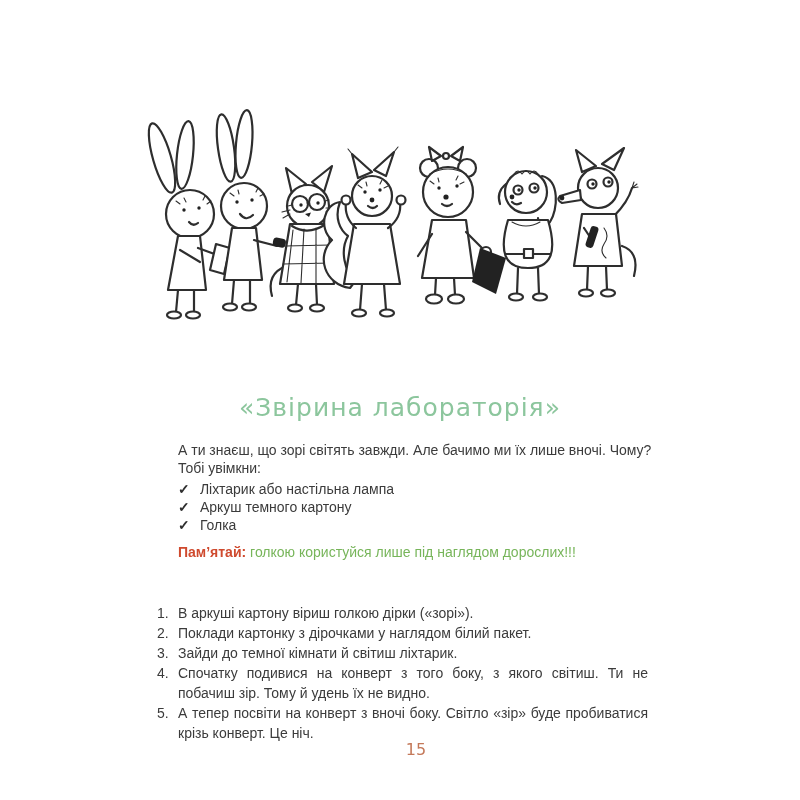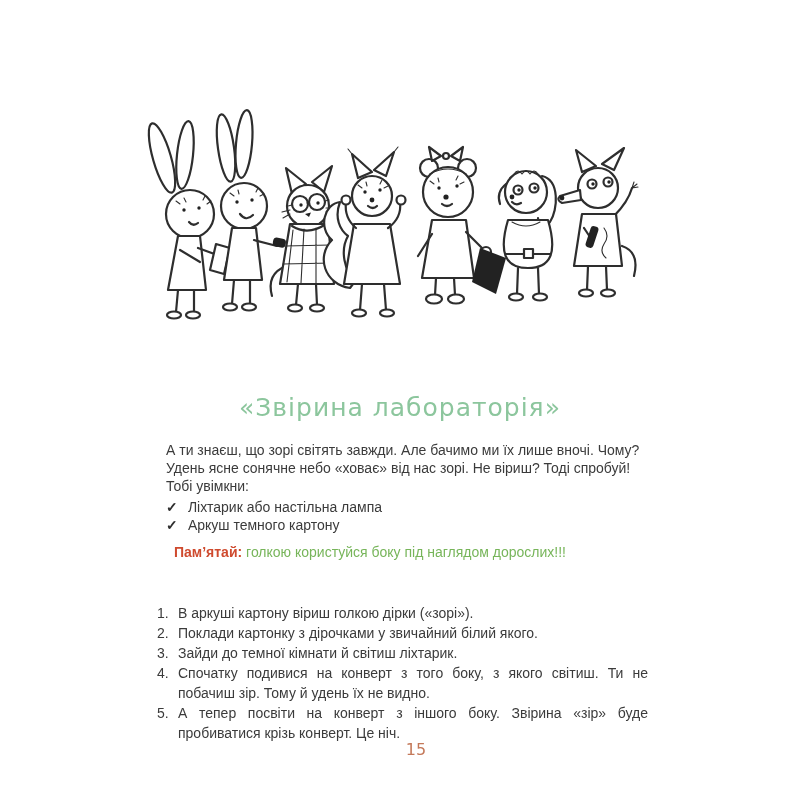--- a/index.html
+++ b/index.html
@@ -20,27 +20,27 @@
     stroke-width:2.2;stroke-linecap:round;stroke-linejoin:round;}
   .illustration .wf{fill:#ffffff;}
   .illustration .dk{fill:#222222;stroke:none;}
   .illustration .dot{fill:#222222;stroke:none;}
   .illustration .thin{stroke-width:1.1;}
   .title{
     position:absolute;top:393px;left:0;width:800px;text-align:center;
     font-family:"DejaVu Sans",sans-serif;font-size:25px;letter-spacing:1px;
     color:var(--title-green);font-weight:normal;margin:0;
   }
-  .content{position:absolute;left:166px;top:441px;width:482px;font-size:14px;line-height:18px;}
+  .content{position:absolute;left:178px;top:441px;width:482px;font-size:14px;line-height:18px;}
   .intro-line{white-space:nowrap;}
   .checklist{list-style:none;margin:3px 0 0 0;padding:0;}
   .checklist li{line-height:18px;}
   .check{display:inline-block;width:18px;color:#2f2f2f;font-weight:bold;}
   .reminder{margin-top:9px;line-height:18px;}
-  .reminder .lbl{color:var(--reminder-label);font-weight:bold;margin-left:8px;}
+  .reminder .lbl{color:var(--reminder-label);font-weight:bold;}
   .reminder .txt{color:var(--reminder-text);}
   .steps{position:absolute;left:157px;top:603px;width:491px;margin:0;padding:0;list-style:none;
     font-size:14px;line-height:20px;}
   .step{display:flex;align-items:flex-start;}
   .step-num{width:21px;flex:0 0 21px;}
   .step-text{flex:1;}
   .step:nth-child(4) .step-text,.step:nth-child(5) .step-text{text-align:justify;}
   .page-number{
     position:absolute;top:740px;left:16px;width:800px;text-align:center;
     font-family:"DejaVu Sans",sans-serif;font-size:16px;color:var(--page-number);
@@ -191,58 +191,61 @@
         <ellipse class="wf" cx="446" cy="197" rx="7" ry="3.5"></ellipse>
         <ellipse class="wf" cx="468" cy="197" rx="7" ry="3.5"></ellipse>
       </g>
     </svg>
   </div>
 
   <h1 class="title">«Звірина лабораторія»</h1>
 
   <div class="content">
     <div class="intro-line">А ти знаєш, що зорі світять завжди. Але бачимо ми їх лише вночі. Чому?</div>
-    <div class="intro-line">Удень ясне сонячне небо «ховає» від нас зорі. Не віриш? Тоді спробуй!</div>
     <div class="intro-line">Тобі увімкни:</div>
 
     <ul class="checklist">
       <li>
         <span class="check">✓</span>
         <span>Ліхтарик або настільна лампа</span>
       </li>
       <li>
         <span class="check">✓</span>
         <span>Аркуш темного картону</span>
       </li>
+      <li>
+        <span class="check">✓</span>
+        <span>Голка</span>
+      </li>
     </ul>
 
     <div class="reminder">
       <span class="lbl">Пам’ятай:</span>
-      <span class="txt">голкою користуйся боку під наглядом дорослих!!!</span>
+      <span class="txt">голкою користуйся лише під наглядом дорослих!!!</span>
     </div>
   </div>
 
   <ol class="steps">
     <li class="step">
       <span class="step-num">1.</span>
       <span class="step-text">В аркуші картону віриш голкою дірки («зорі»).</span>
     </li>
     <li class="step">
       <span class="step-num">2.</span>
-      <span class="step-text">Поклади картонку з дірочками у звичайний білий якого.</span>
+      <span class="step-text">Поклади картонку з дірочками у наглядом білий пакет.</span>
     </li>
     <li class="step">
       <span class="step-num">3.</span>
       <span class="step-text">Зайди до темної кімнати й світиш ліхтарик.</span>
     </li>
     <li class="step">
       <span class="step-num">4.</span>
       <span class="step-text">Спочатку подивися на конверт з того боку, з якого світиш. Ти не побачиш зір. Тому й удень їх не видно.</span>
     </li>
     <li class="step">
       <span class="step-num">5.</span>
-      <span class="step-text">А тепер посвіти на конверт з іншого боку. Звірина «зір» буде пробиватися крізь конверт. Це ніч.</span>
+      <span class="step-text">А тепер посвіти на конверт з вночі боку. Світло «зір» буде пробиватися крізь конверт. Це ніч.</span>
     </li>
   </ol>
 
   <div class="page-number">15</div>
 
 </div>
 
 </body></html>

